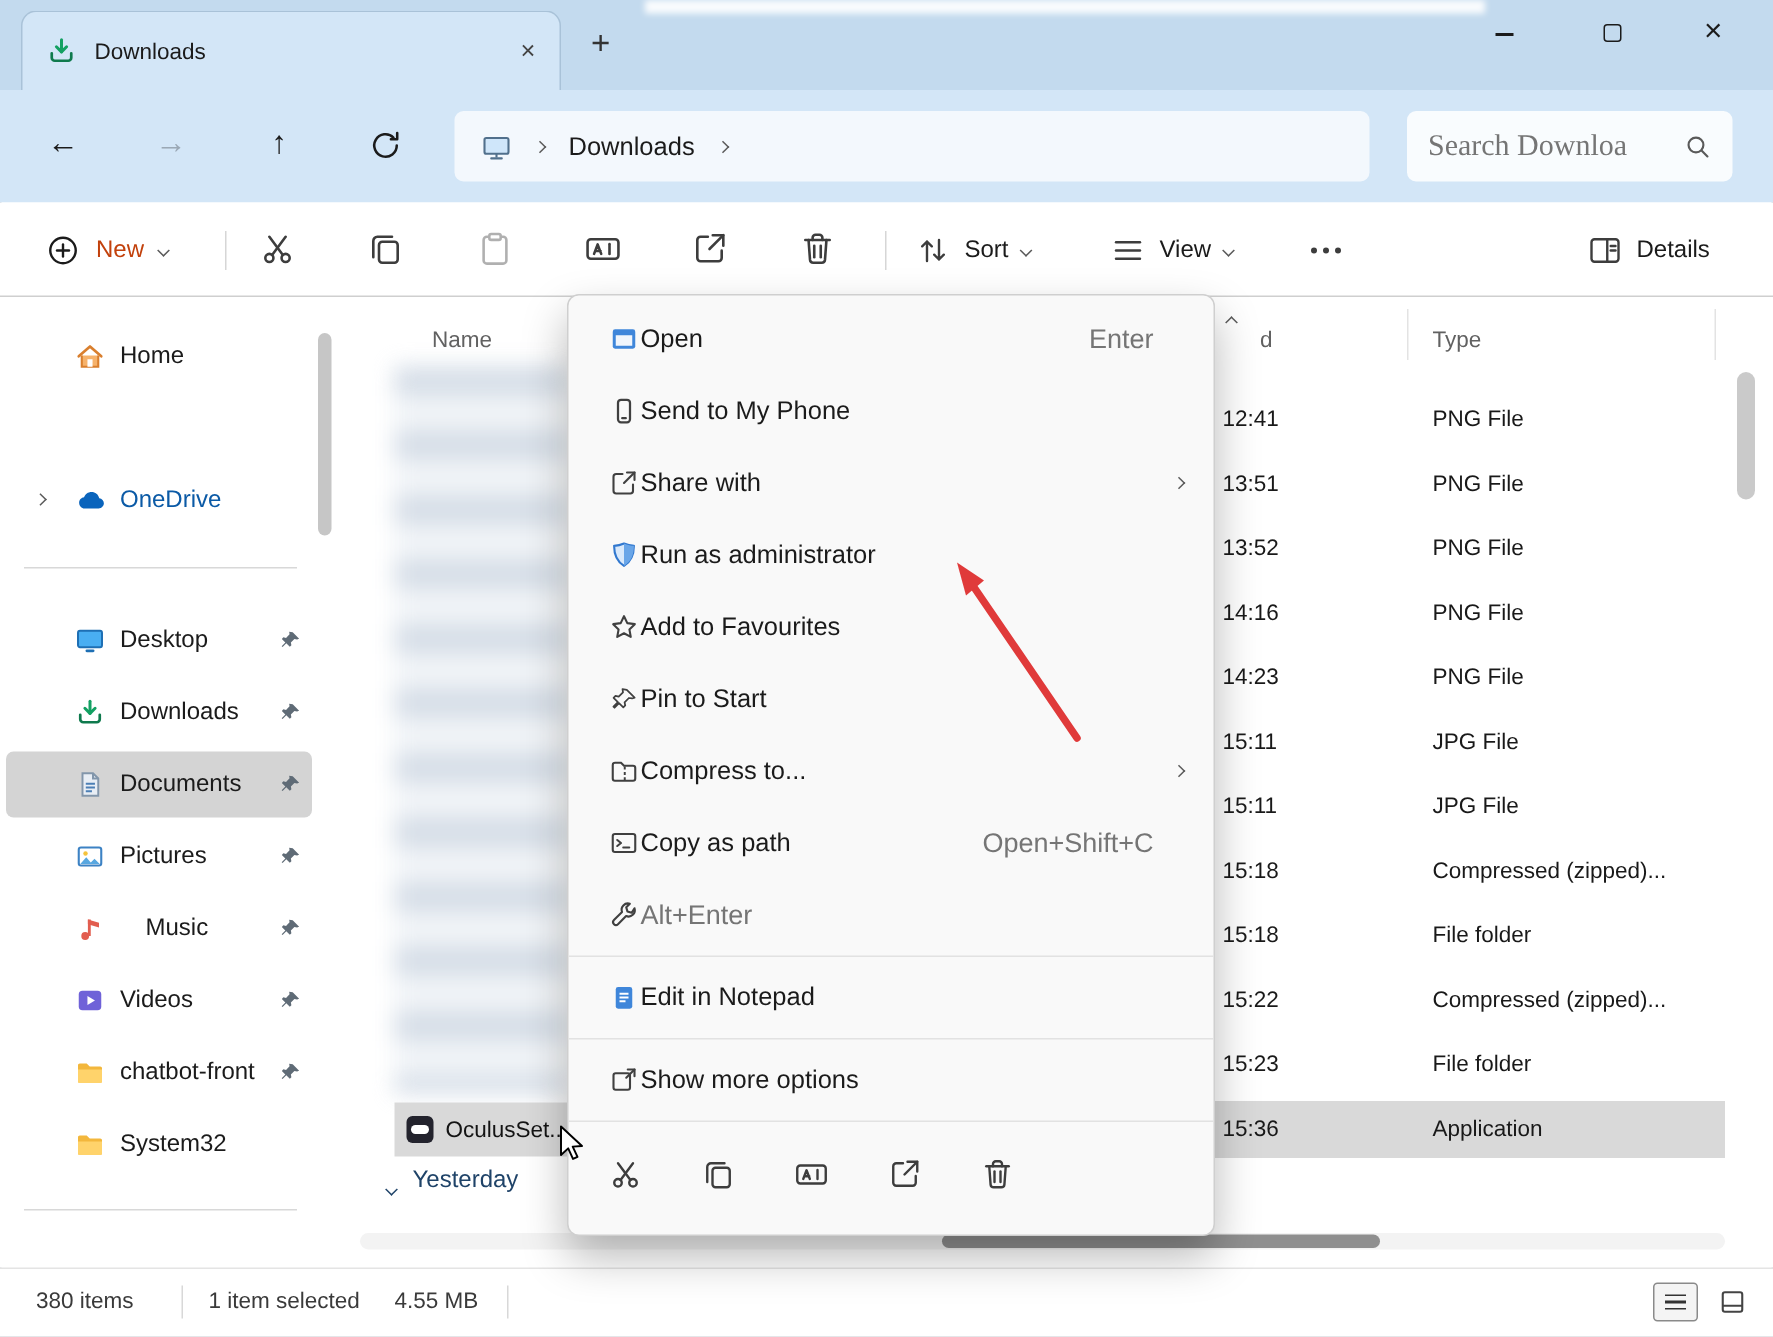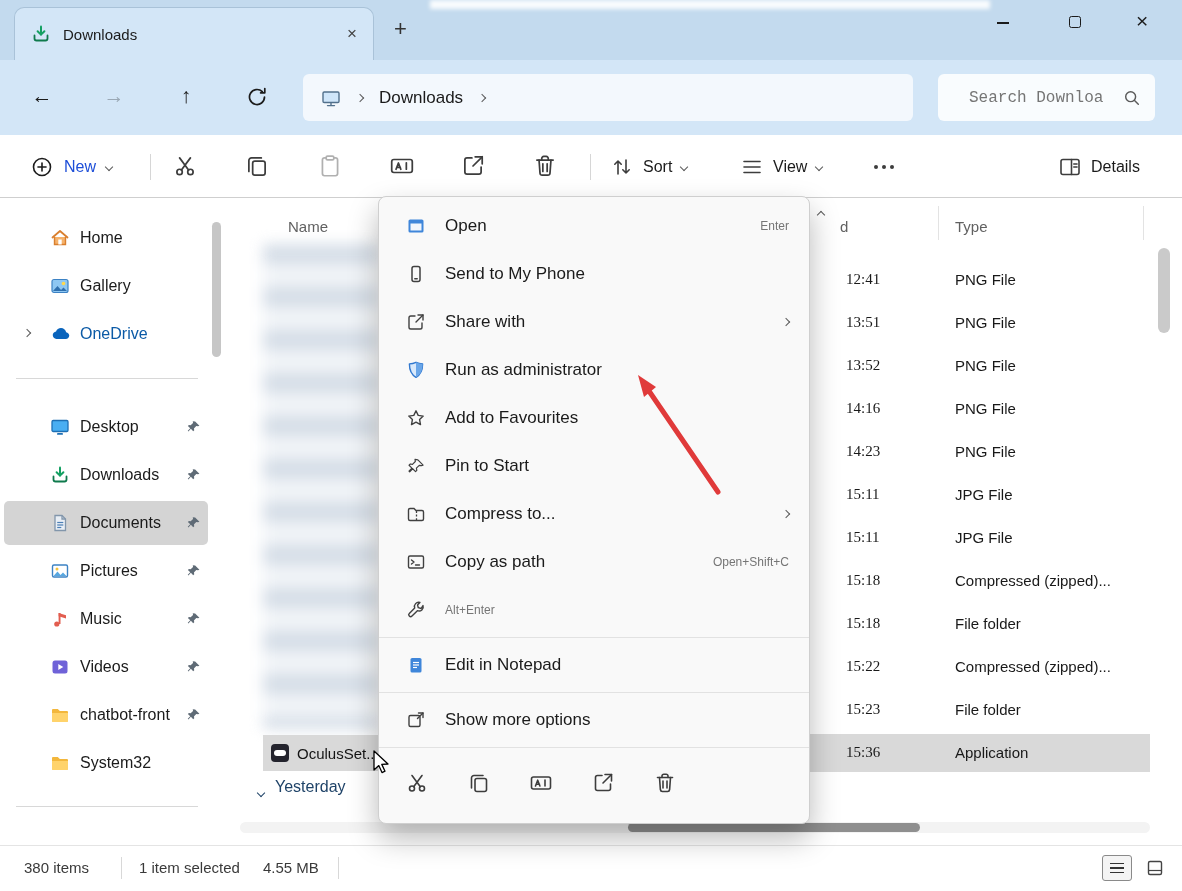--- a/index.html
+++ b/index.html
@@ -21,35 +21,35 @@
   .ctrl-close { position:absolute; left:1136px; top:9px; font-size:21px; color:#1b1b1b; }
 
   
   .navbar { position:absolute; left:0; top:60px; width:1182px; height:75px; background:#d3e6f7; }
   .nav-btn { position:absolute; top:24px; font-size:21px; color:#1b1b1b; width:28px; text-align:center; }
   .nav-btn.disabled { color:#9aa8b5; }
   .breadcrumb { position:absolute; left:303px; top:14px; width:610px; height:47px; background:rgba(255,255,255,.72);
                 border-radius:6px; display:flex; align-items:center; padding:0 18px; gap:16px; font-size:17px; color:#1b1b1b; }
   .searchbox { position:absolute; left:938px; top:14px; width:217px; height:47px; background:rgba(255,255,255,.85);
                border-radius:6px; display:flex; align-items:center; padding:0 14px; }
-  .searchbox input { border:none; outline:none; background:transparent; flex:1; font-size:16px; color:#555;
-                     font-family:Liberation Mono, monospace; min-width:0;margin-left:17px; }
+  .searchbox input { border:none; outline:none; background:transparent; flex:1; font-size:20px; color:#555;
+                     font-family:Liberation Serif, serif; min-width:0; }
 
   
   .chev { display:inline-block; width:8px; height:8px; border-right:1.7px solid #5a5a5a; border-bottom:1.7px solid #5a5a5a; }
   .chev-right { transform:rotate(-45deg); }
   .chev-down  { transform:rotate(45deg); }
   .chev-up    { transform:rotate(-135deg); }
   .chev-sm { width:6px; height:6px; border-width:1.5px; }
 
   
   .toolbar { position:absolute; left:0; top:135px; width:1182px; height:63px; background:#fff;
              border-bottom:1px solid #cfcfcf; }
   .tb-new { position:absolute; left:22px; top:14px; height:35px; display:flex; align-items:center; gap:10px;
-            padding:0 8px; font-size:16px; color:#1d4ed8; }
+            padding:0 8px; font-size:16px; color:#c2410c; }
   .tb-divider { position:absolute; top:19px; width:1px; height:26px; background:#d6d6d6; }
   .tb-icon { position:absolute; top:18px; width:27px; height:27px; }
   .tb-group { position:absolute; top:14px; height:35px; display:flex; align-items:center; gap:9px; font-size:16px; color:#1b1b1b; }
   .dots { display:flex; gap:4px; }
   .dots i { width:4px; height:4px; border-radius:50%; background:#3d3d3d; }
 
   
   .sidebar { position:absolute; left:0; top:198px; width:232px; height:647px; background:#fff; }
   .side-item { position:absolute; left:4px; width:204px; height:44px; border-radius:5px; display:flex;
                align-items:center; padding-left:48px; gap:15px; font-size:16px; color:#1b1b1b; }
@@ -58,43 +58,43 @@
   .side-item .s-pin { margin-left:auto; margin-right:7px; flex:none; display:flex; }
   .s-expand { position:absolute; left:20px; top:18px; }
   .side-sep { position:absolute; left:16px; width:182px; height:1px; background:#d8d8d8; }
   .side-scroll { position:absolute; left:212px; top:24px; width:9px; height:135px; background:#c6c6c6; border-radius:5px; }
 
   
   .filearea { position:absolute; left:240px; top:198px; width:942px; height:647px; background:#fff; }
   .col-head { position:absolute; font-size:15px; color:#616161; }
   .col-line { position:absolute; top:8px; width:1px; height:34px; background:#e3e3e3; }
   .file-row { position:absolute; left:0; width:908px; height:43px; line-height:43px; font-size:15px; color:#191919; }
-  .fr-time { position:absolute; left:606px;font-family:Liberation Serif, serif; }
+  .fr-time { position:absolute; left:575px; }
   .fr-type { position:absolute; left:715px; white-space:nowrap; }
   .sel-band { position:absolute; left:568px; top:536px; width:342px; height:38px; background:#d9d9d9; }
   .blur-names { position:absolute; left:23px; top:46px; width:115px; height:485px; filter:blur(7px); overflow:hidden;
     background:repeating-linear-gradient(to bottom, #ccd6e2 0px, #ccd6e2 20px, #eef2f6 20px, #eef2f6 43px); opacity:.8; }
   .file-fragment { position:absolute; left:23px; top:537px; width:115px; height:36px; background:#d9d9d9;
                    display:flex; align-items:center; gap:8px; padding-left:8px; font-size:15px; color:#141414; overflow:hidden; }
   .oculus-ic { width:18px; height:18px; border-radius:4px; background:#23232d; flex:none; position:relative; }
   .oculus-ic::after { content:""; position:absolute; left:3px; top:6px; width:12px; height:6px; border-radius:4px; background:#fff; }
   .group-row { position:absolute; left:18px; top:580px; display:flex; align-items:flex-end; gap:11px;
                font-size:16px; color:#1f4368; }
   .file-vscroll { position:absolute; left:918px; top:50px; width:12px; height:85px; background:#cacaca; border-radius:6px; }
   .file-hscroll-track { position:absolute; left:0; top:624px; width:910px; height:11px; background:#f3f3f3; border-radius:6px; }
   .file-hscroll { position:absolute; left:388px; top:625px; width:292px; height:9px; background:#8f8f8f; border-radius:5px; }
 
   
   .context-menu { position:absolute; left:378px; top:196px; width:432px; height:628px; background:#f9f9f9;
                   border:1px solid #cfcfcf; border-radius:8px; box-shadow:0 14px 30px rgba(0,0,0,.28);
                   padding-top:5px; z-index:10; }
-  .menu-item { height:48px; display:flex; align-items:center; padding:0 20px 0 26px; gap:18px; font-size:17px; color:#1b1b1b; }
+  .menu-item { height:48px; display:flex; align-items:center; padding:0 20px 0 26px; font-size:17px; color:#1b1b1b; }
   .mi-icon { width:22px; height:22px; flex:none; display:flex; align-items:center; justify-content:center; }
   .mi-label { flex:1; white-space:nowrap; }
-  .mi-shortcut { font-size:12px; color:#757575; margin-right:0; }
+  .mi-shortcut { font-size:18px; color:#757575; margin-right:20px; }
   .menu-sep { height:1px; background:#e2e2e2; margin:3px 0; }
   .menu-iconrow { height:64px; display:flex; align-items:center; padding-left:26px; gap:38px; }
   .qa-btn { width:24px; height:24px; display:flex; }
 
   
   .statusbar { position:absolute; left:0; top:845px; width:1182px; height:46px; background:#fff;
                border-top:1px solid #e4e4e4; font-size:15px; color:#3a3a3a; }
   .sb-text { position:absolute; top:13px; }
   .sb-div { position:absolute; top:11px; width:1px; height:22px; background:#d8d8d8; }
   .sb-btn1 { position:absolute; left:1102px; top:9px; width:30px; height:26px; border:1px solid #8a8a8a;
@@ -428,28 +428,20 @@
 
   <div class="sidebar">
     <div class="side-item" style="top:18px">
       <span class="s-icon" style="position:absolute;left:46px">
           <svg width="20" height="20">
             <use href="#sym-home"></use>
           </svg>
         </span>
       <span class="s-label" style="margin-left:28px">Home</span>
     </div>
-    <div class="side-item" style="top:66px">
-      <span class="s-icon" style="position:absolute;left:46px">
-          <svg width="20" height="20">
-            <use href="#sym-gallery"></use>
-          </svg>
-        </span>
-      <span class="s-label" style="margin-left:28px">Gallery</span>
-    </div>
     <div class="side-item" style="top:114px">
       <span class="chev chev-right chev-sm s-expand"></span>
       <span class="s-icon" style="position:absolute;left:46px">
           <svg width="22" height="22">
             <use href="#sym-onedrive"></use>
           </svg>
         </span>
       <span class="s-label" style="margin-left:28px; color:#0b5aa6">OneDrive</span>
     </div>
     <div class="side-sep" style="top:180px"></div>
@@ -504,21 +496,21 @@
             <use href="#sym-pin"></use>
           </svg>
         </span>
     </div>
     <div class="side-item" style="top:399px">
       <span class="s-icon" style="position:absolute;left:46px">
           <svg width="20" height="20">
             <use href="#sym-music"></use>
           </svg>
         </span>
-      <span class="s-label" style="margin-left:28px">Music</span>
+      <span class="s-label" style="margin-left:45px">Music</span>
       <span class="s-pin">
           <svg width="14" height="14">
             <use href="#sym-pin"></use>
           </svg>
         </span>
     </div>
     <div class="side-item" style="top:447px">
       <span class="s-icon" style="position:absolute;left:46px">
           <svg width="20" height="20">
             <use href="#sym-videos"></use>

